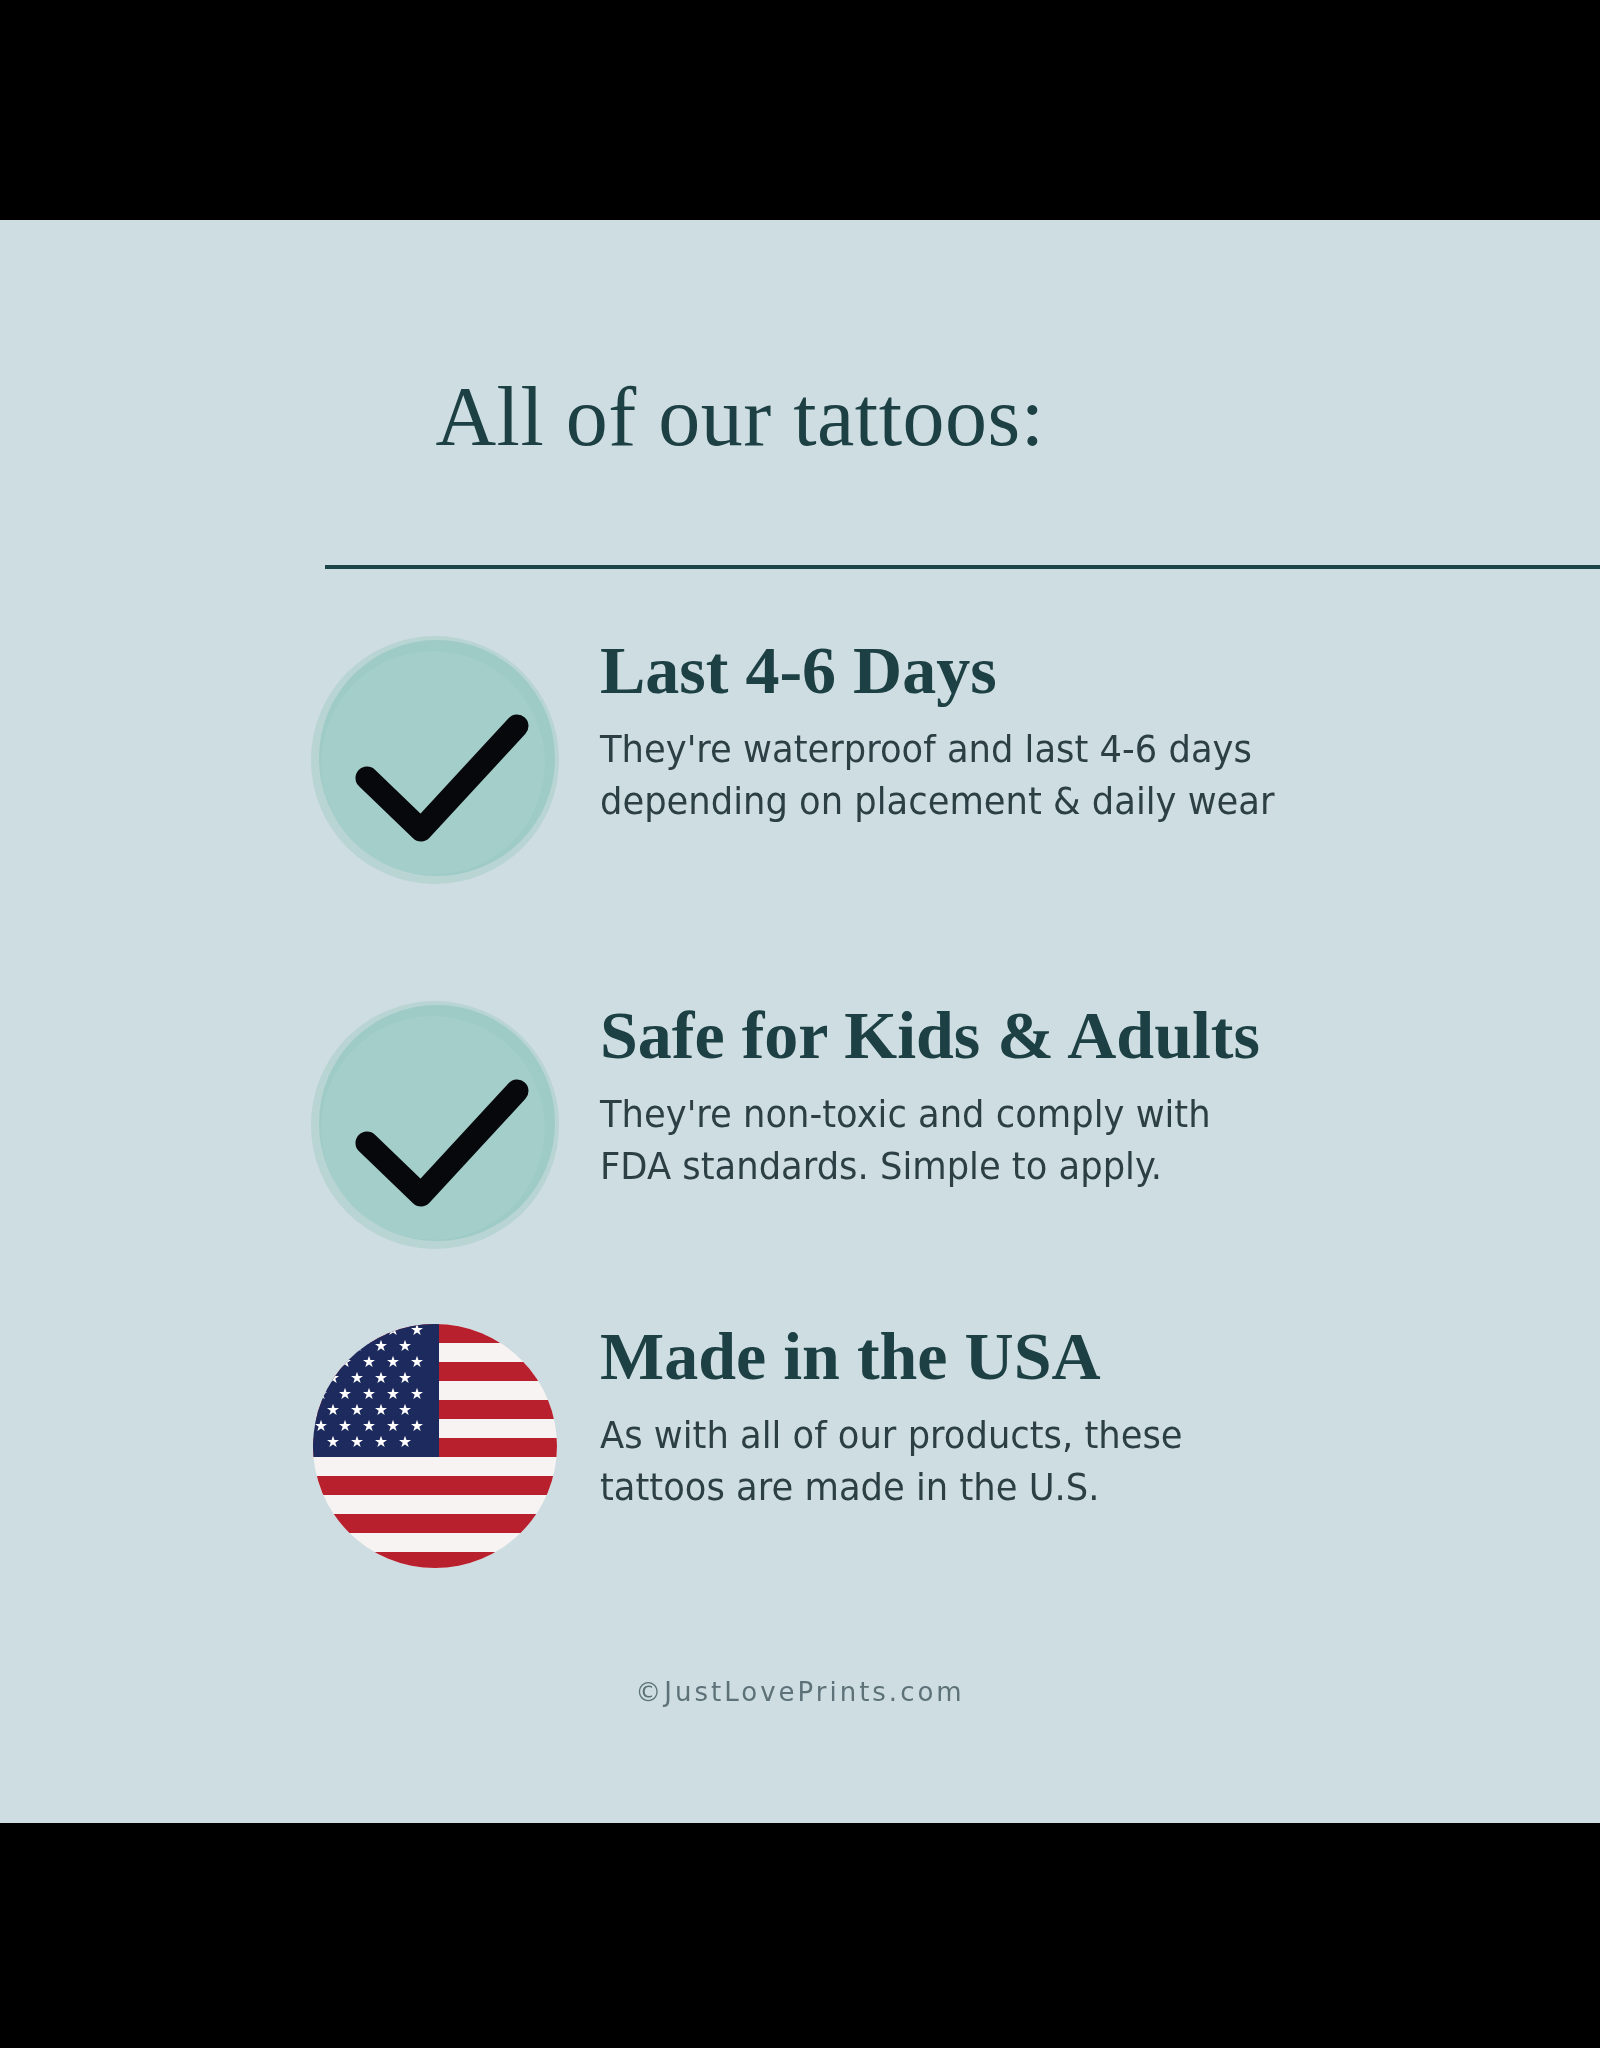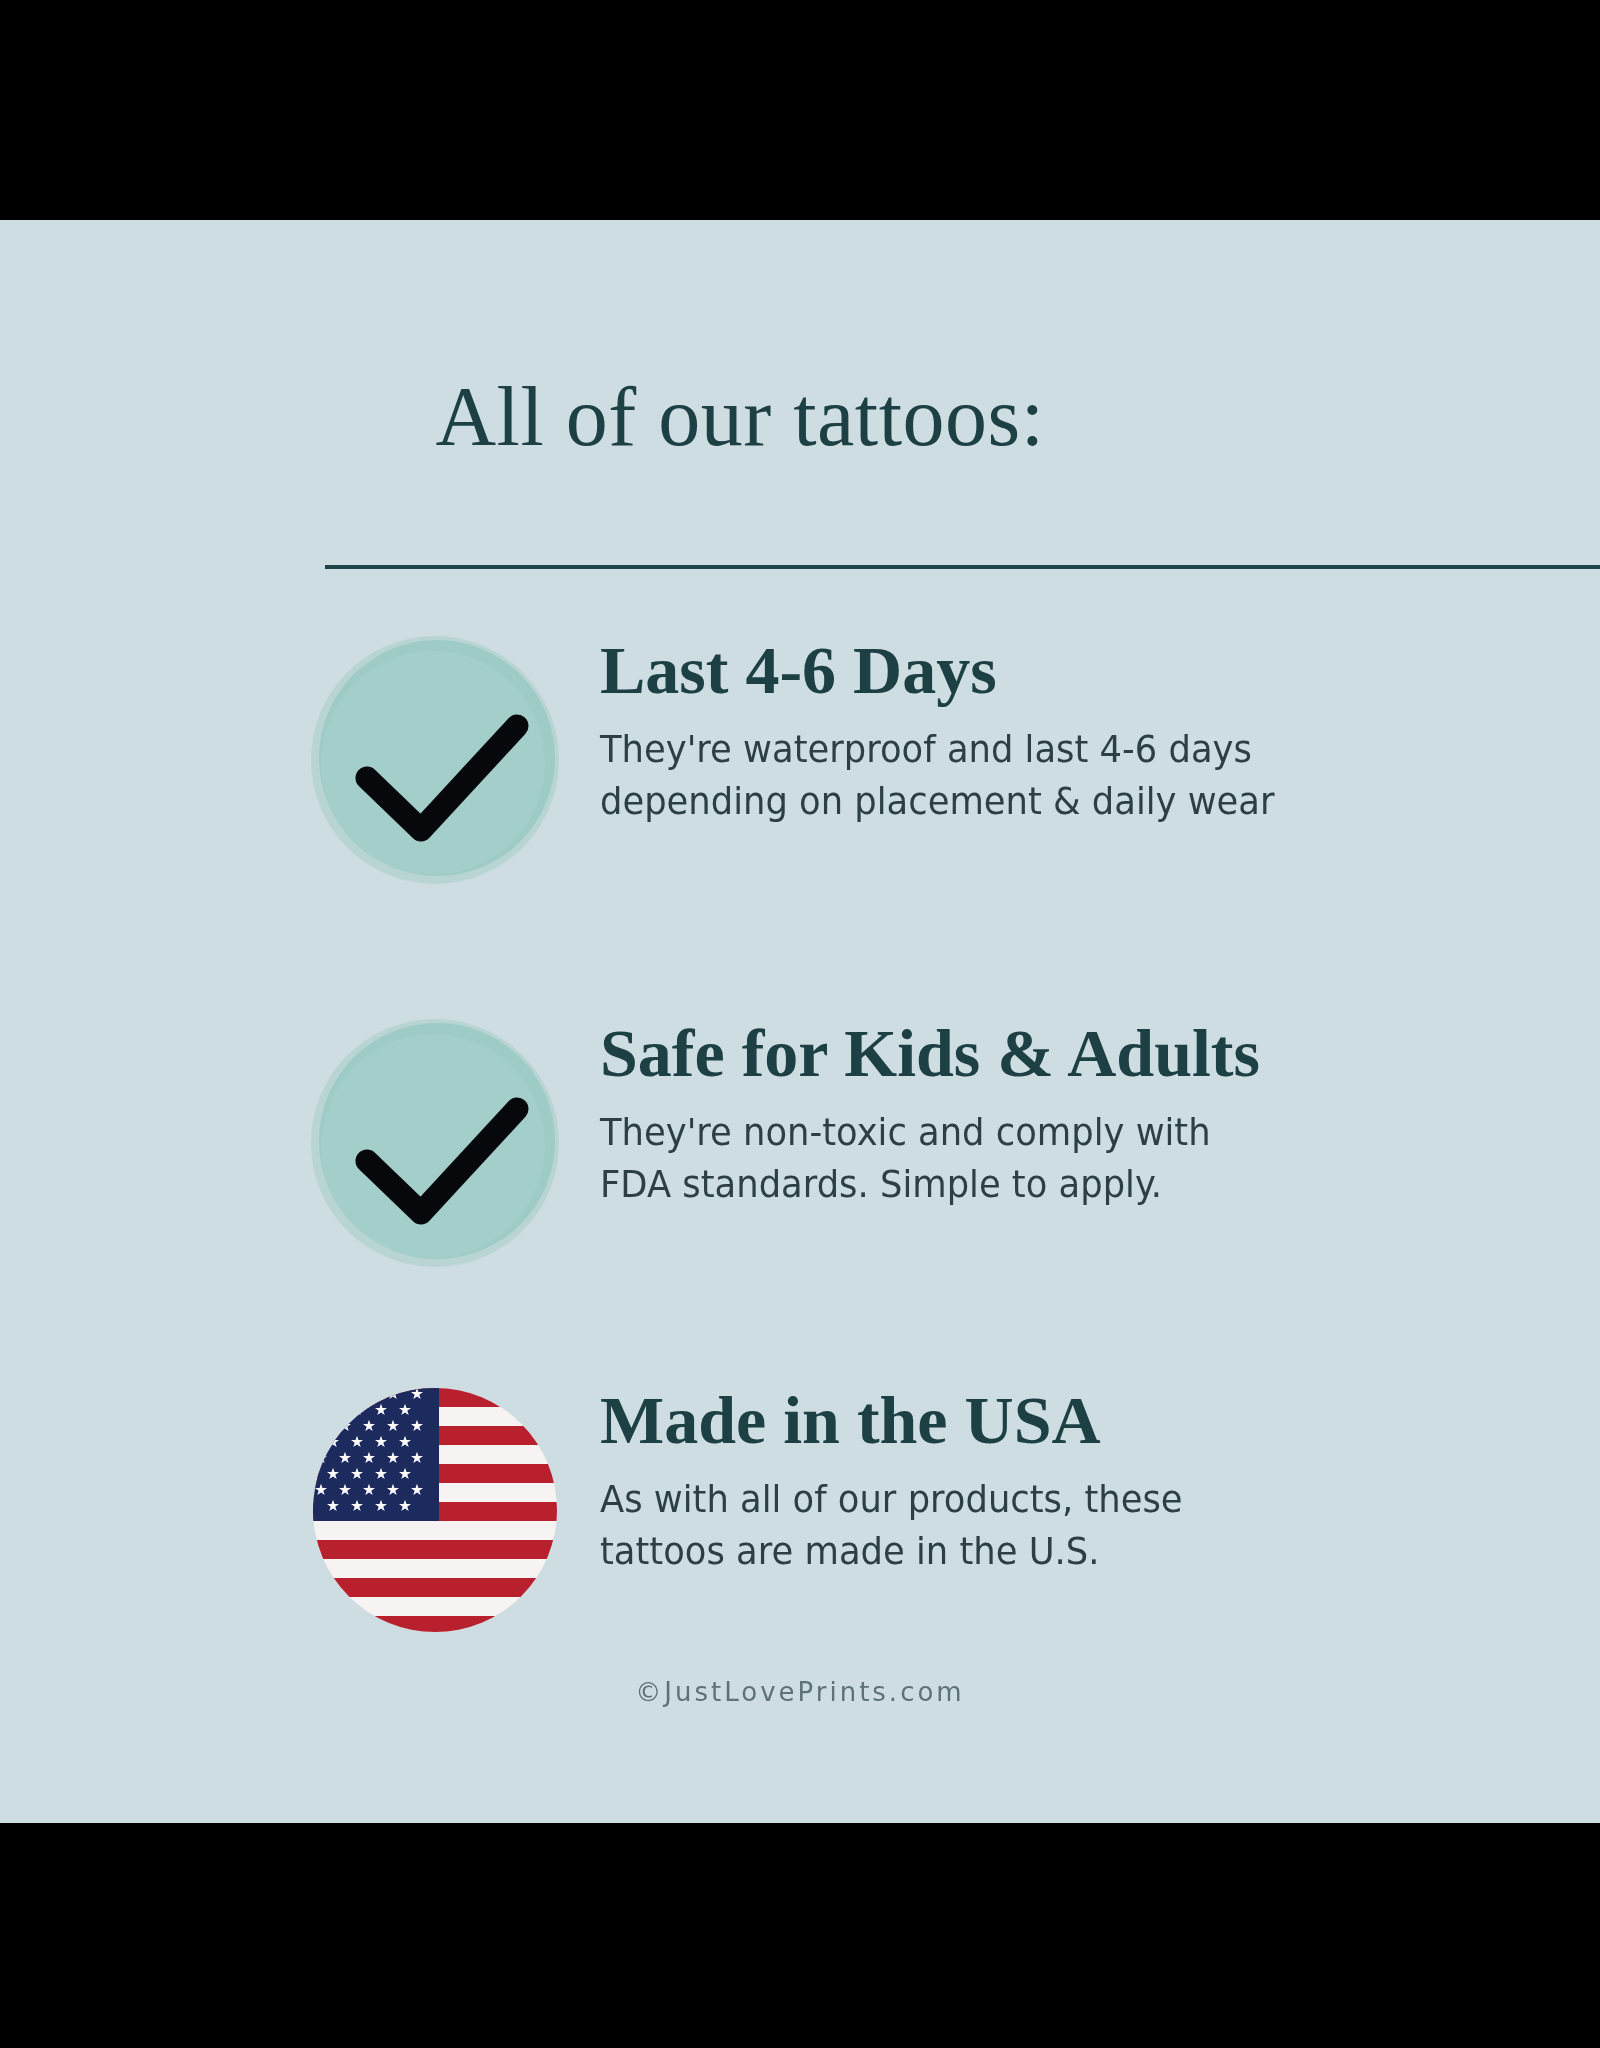--- a/index.html
+++ b/index.html
@@ -69,22 +69,22 @@
   .feature {
     position: absolute;
     left: 305px;
     width: 1250px;
     height: 270px;
     display: flex;
     flex-direction: row;
     align-items: flex-start;
   }
   #feature-0 { top: 410px; }
-  #feature-1 { top: 775px; margin-top: 18px; }
-  #feature-2 { top: 1160px; }
+  #feature-1 { top: 775px; }
+  #feature-2 { top: 1096px; }
 
   .badge {
     position: relative;
     flex: 0 0 auto;
     width: 260px;
     height: 260px;
     margin-right: 35px;
   }
   .badge svg { display: block; width: 260px; height: 260px; }
 

